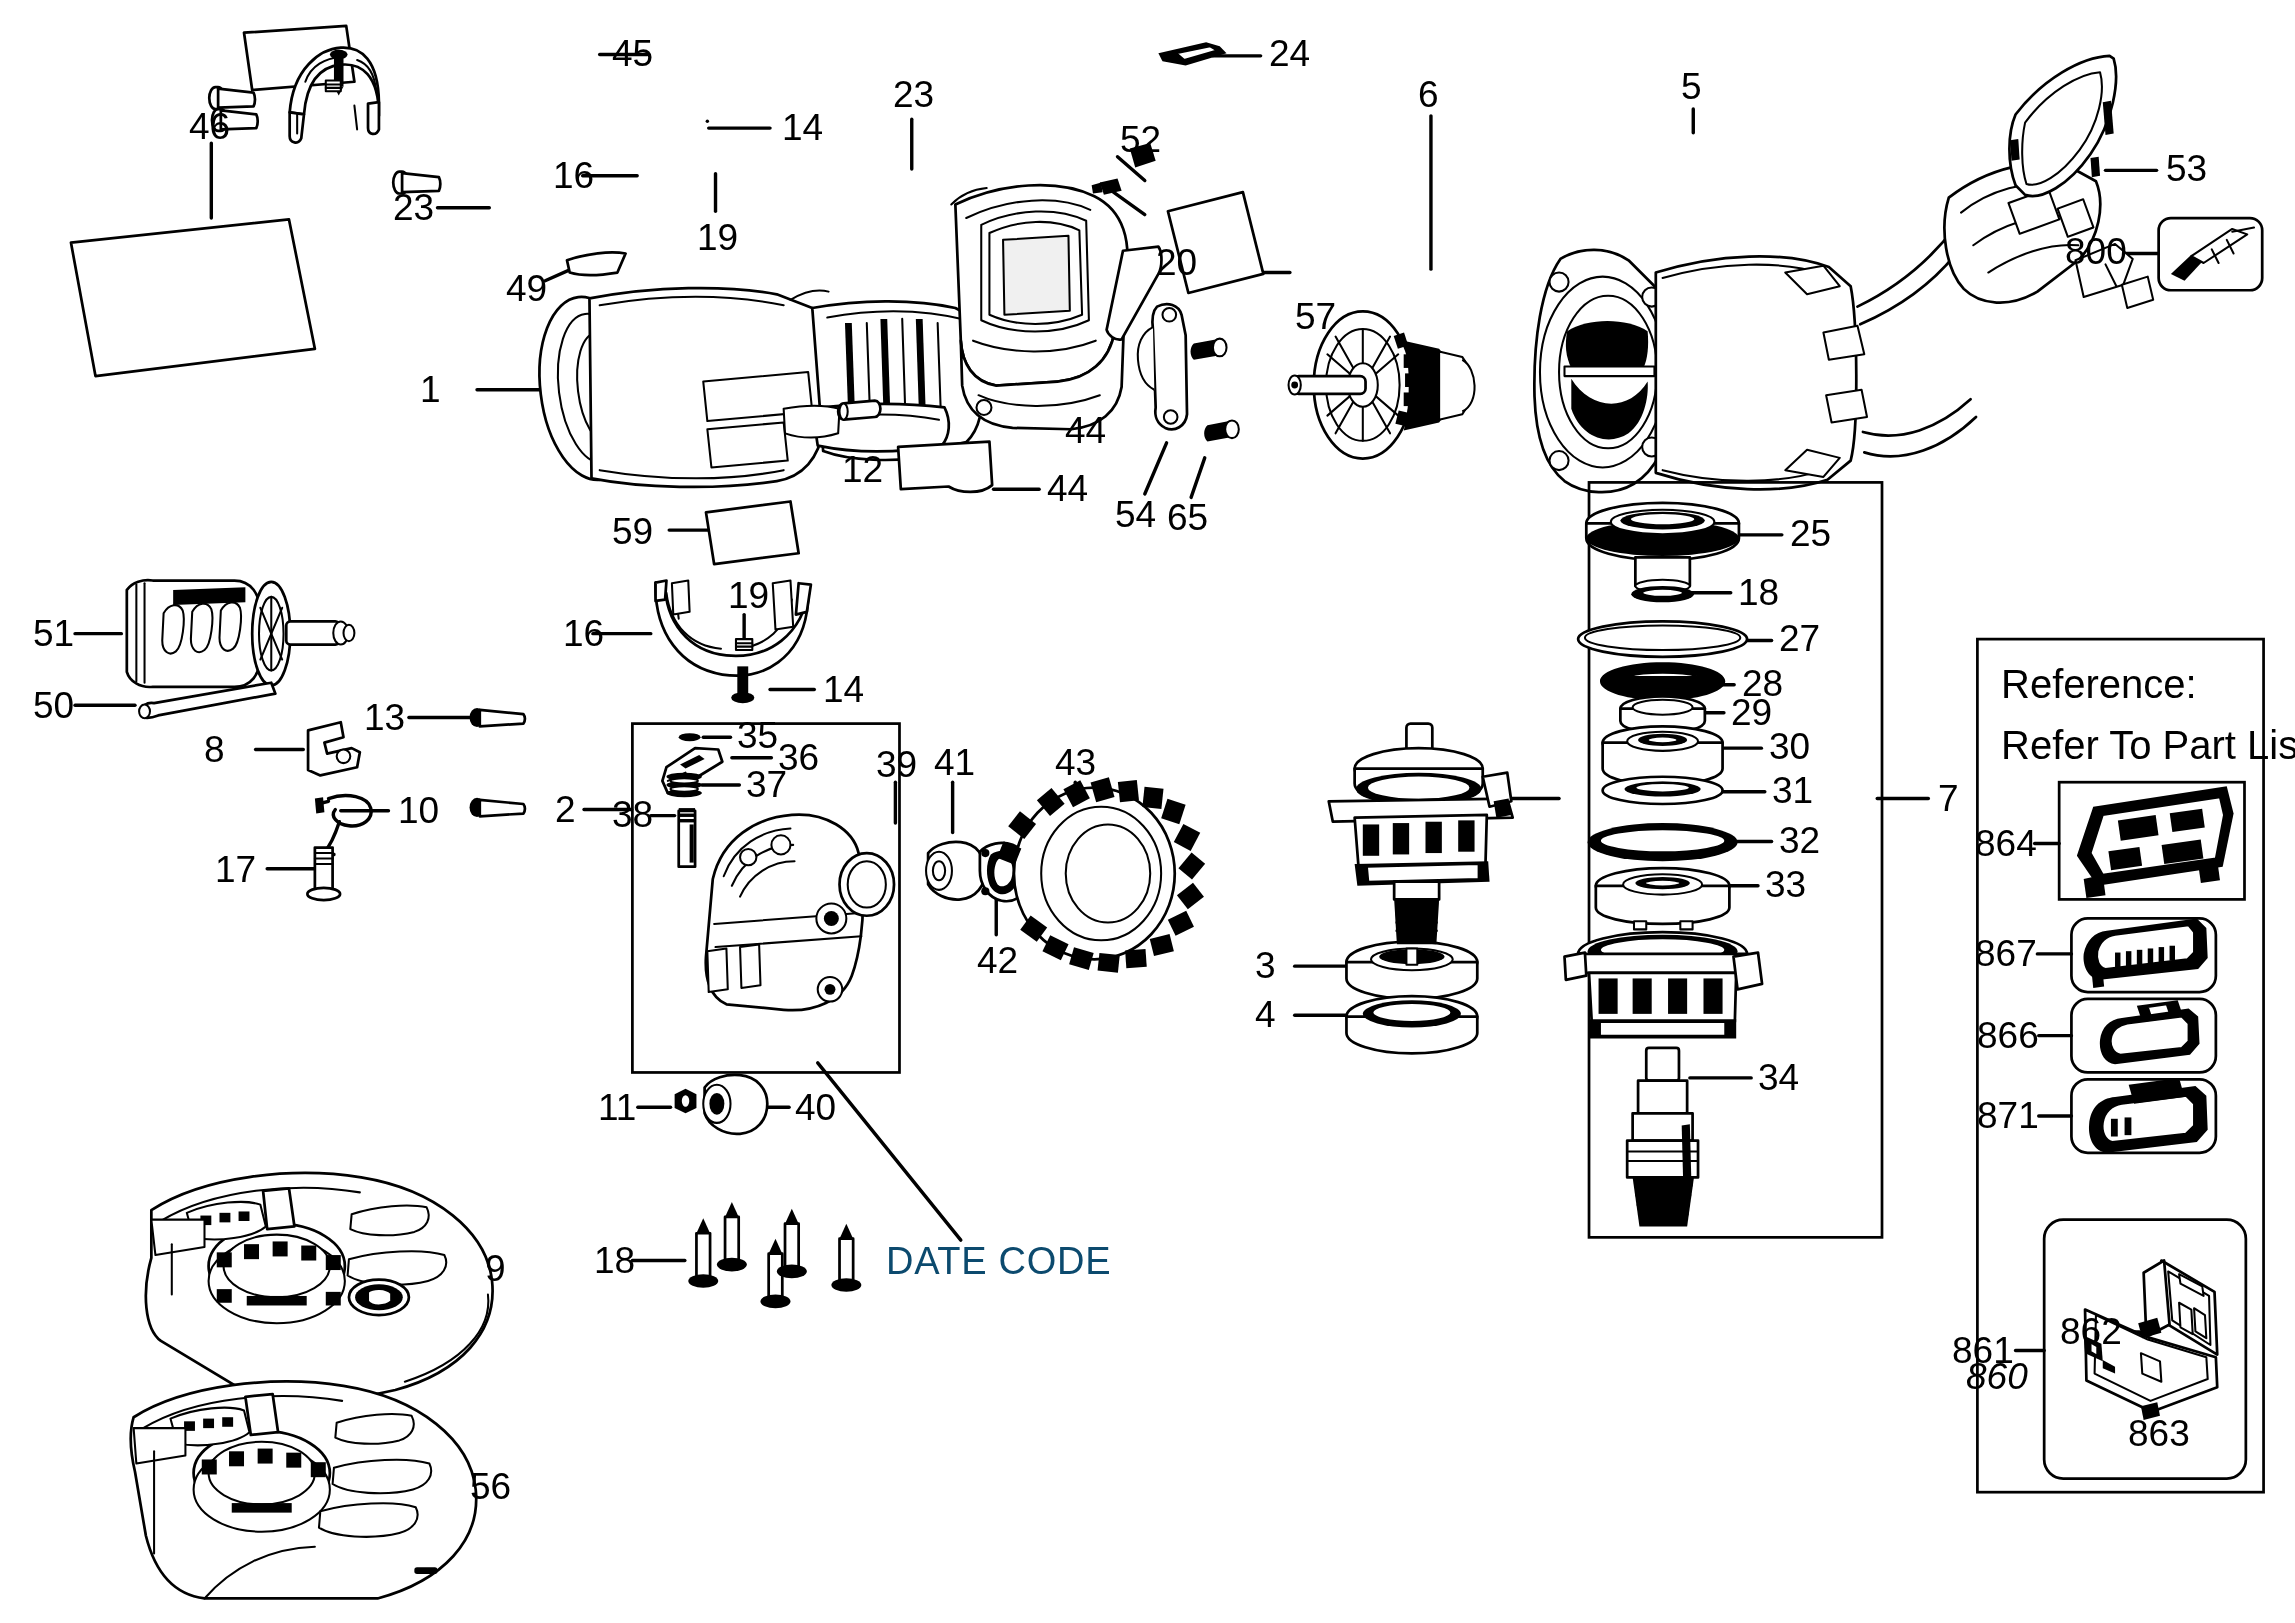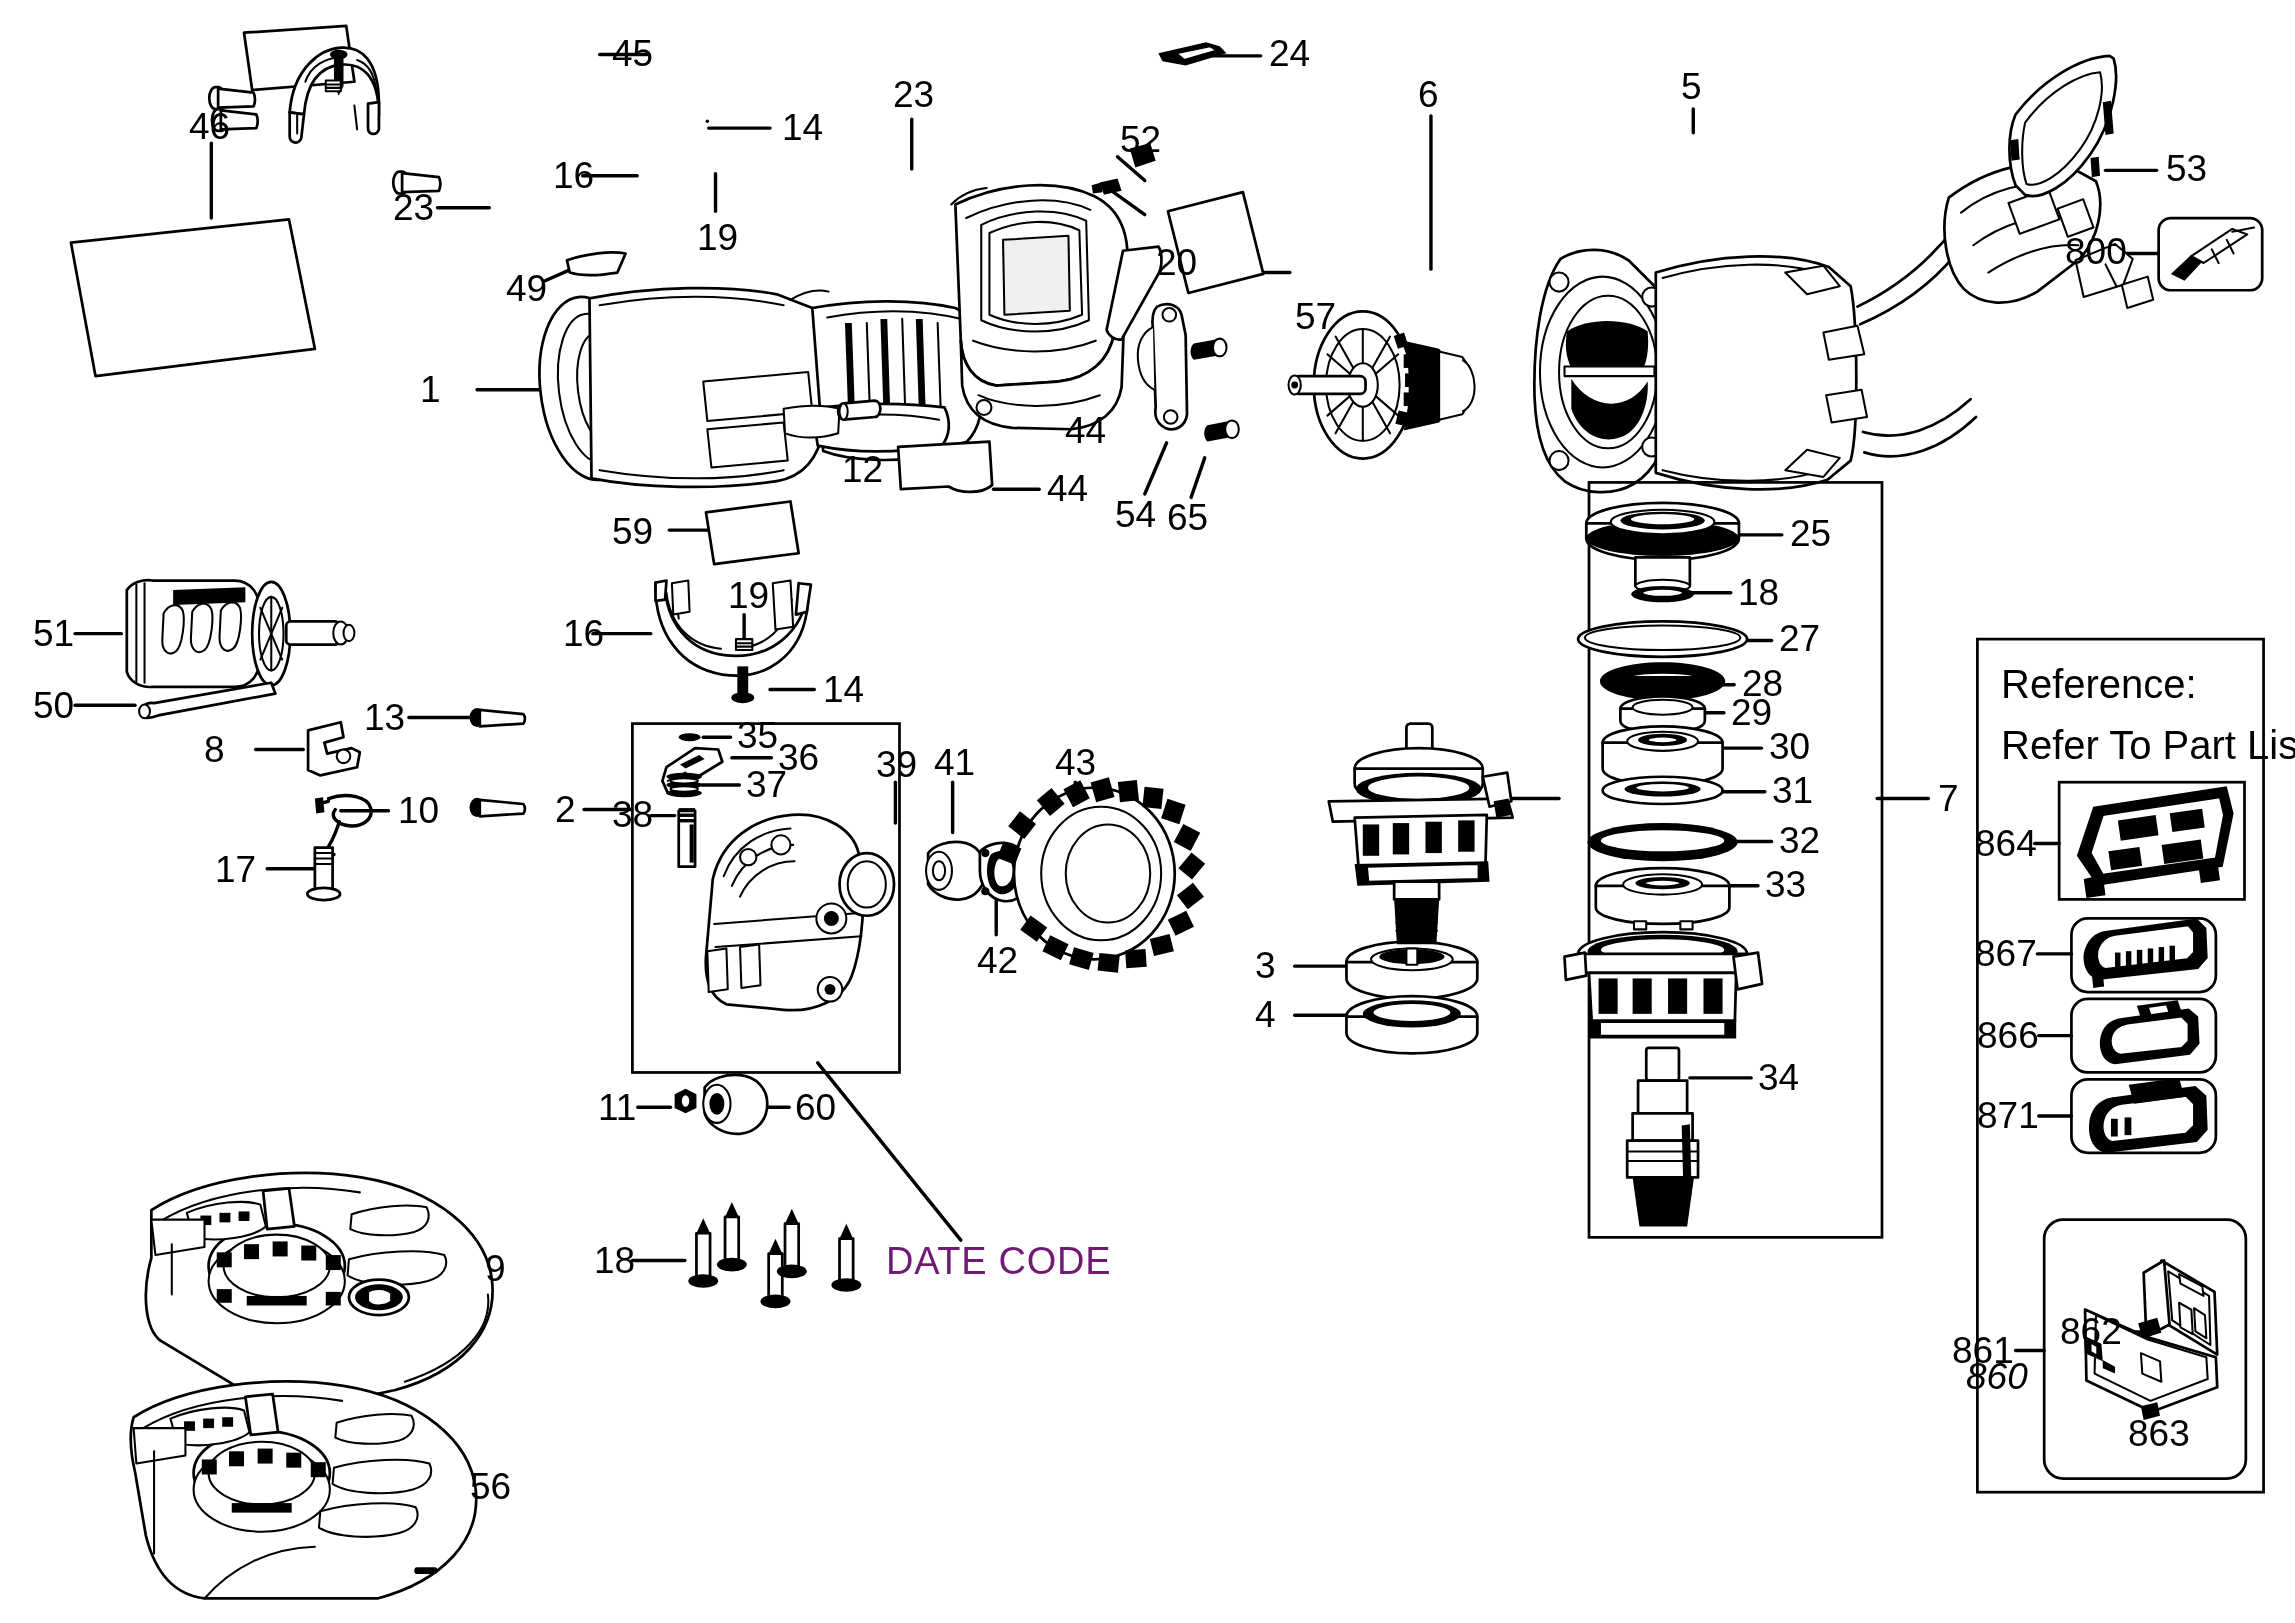--- a/index.html
+++ b/index.html
@@ -29,21 +29,21 @@
     font-family:"Liberation Sans",sans-serif;
     font-size:40px;
     color:#000;
     line-height:1.55;
     white-space:nowrap;
   }
   .datecode{
     position:absolute;
     font-family:"Liberation Sans",sans-serif;
     font-size:38px;
-    color:#701a75;
+    color:#0c4a6e;
     white-space:nowrap;
     letter-spacing:0.7px;
   }
 </style>
 </head>
 <body>
 
 <div id="sheet">
 
   <svg class="overlay" viewBox="0 0 3368 2382">
@@ -1049,21 +1049,21 @@
   <div class="lbl" style="left:555px;top:791px;">2</div>
   <div class="lbl" style="left:737px;top:717px;">35</div>
   <div class="lbl" style="left:778px;top:739px;">36</div>
   <div class="lbl" style="left:746px;top:766px;">37</div>
   <div class="lbl" style="left:612px;top:796px;">38</div>
   <div class="lbl" style="left:876px;top:746px;">39</div>
   <div class="lbl" style="left:934px;top:744px;">41</div>
   <div class="lbl" style="left:977px;top:942px;">42</div>
   <div class="lbl" style="left:1055px;top:744px;">43</div>
   <div class="lbl" style="left:598px;top:1089px;">11</div>
-  <div class="lbl" style="left:795px;top:1089px;">60</div>
+  <div class="lbl" style="left:795px;top:1089px;">40</div>
   <div class="lbl" style="left:594px;top:1242px;">18</div>
   <div class="lbl" style="left:1255px;top:947px;">3</div>
   <div class="lbl" style="left:1255px;top:996px;">4</div>
   <div class="lbl" style="left:1938px;top:780px;">7</div>
   <div class="lbl" style="left:1790px;top:515px;">25</div>
   <div class="lbl" style="left:1738px;top:574px;">18</div>
   <div class="lbl" style="left:1779px;top:620px;">27</div>
   <div class="lbl" style="left:1742px;top:665px;">28</div>
   <div class="lbl" style="left:1731px;top:694px;">29</div>
   <div class="lbl" style="left:1769px;top:728px;">30</div>

